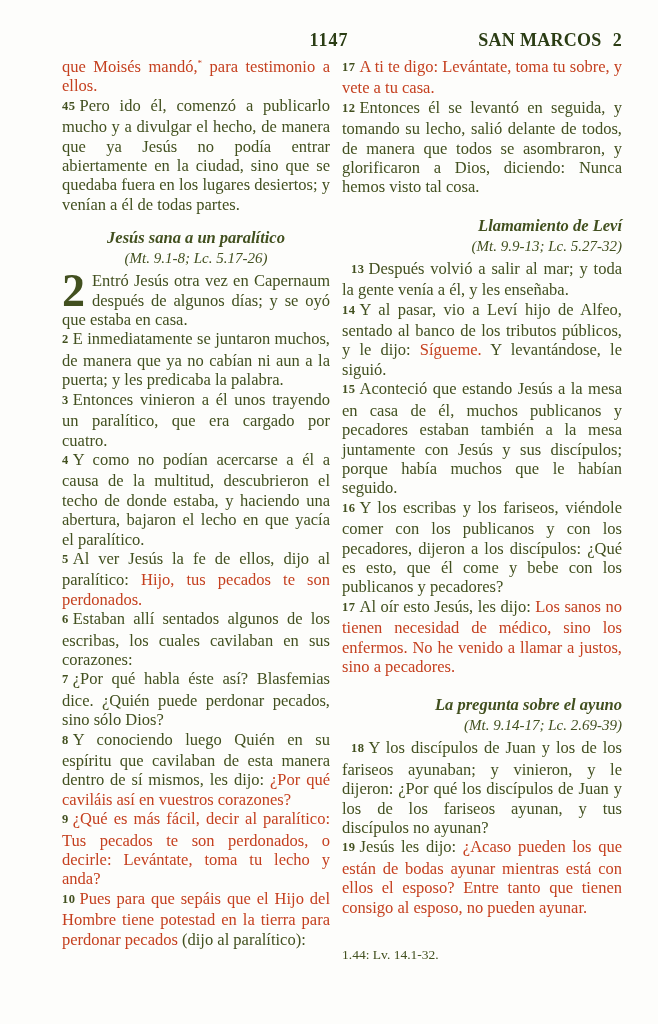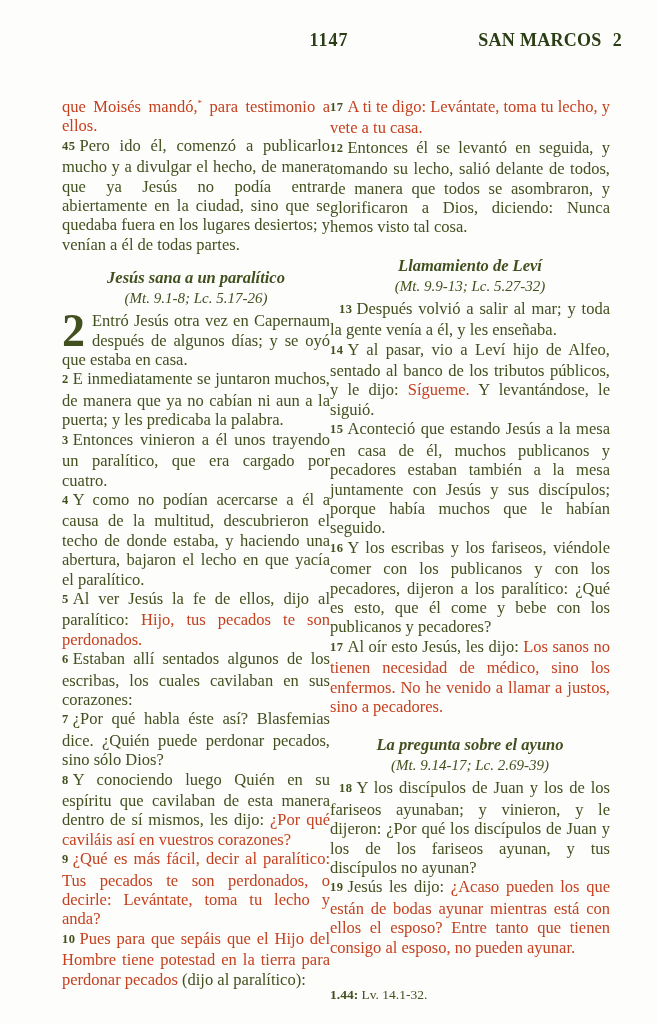--- a/index.html
+++ b/index.html
@@ -18,46 +18,46 @@
   .page{position:relative;width:658px;height:1024px;overflow:hidden;}
 
   .page-header{position:absolute;top:30px;left:0;width:658px;height:24px;
     font-weight:bold;font-size:18px;color:var(--header-green);}
   .page-number{position:absolute;left:0;width:658px;text-align:center;letter-spacing:1px;}
   .book-title{position:absolute;right:36px;top:0;text-align:right;letter-spacing:0.3px;}
   .book-title .chap{margin-left:11px;}
 
   .columns{
     position:absolute;top:57px;left:62px;
-    display:grid;grid-template-columns:268px 280px;margin-top:40px;
+    display:grid;grid-template-columns:268px 280px;column-gap:12px;
   }
   .col{text-align:justify;font-size:16.5px;line-height:19.4px;}
 
   p.verse{margin:0;}
   p.verse.indent{text-indent:9px;}
   .vnum{
     font-weight:bold;font-size:12.5px;
     position:relative;top:-1px;
     padding-right:4px;letter-spacing:0.5px;
   }
   .red{color:var(--red);}
   sup.ref-mark{font-size:9px;line-height:0;}
 
   .heading{text-align:center;margin-top:14px;margin-bottom:3px;line-height:20px;}
-  .heading.big-gap{margin-top:19px;}
+  .heading.big-gap{margin-top:19px;text-align:right;}
   .heading-title{font-style:italic;font-weight:bold;font-size:16.5px;}
   .heading-ref{font-style:italic;font-size:15px;}
 
   .dropcap{
     float:left;font-weight:bold;font-size:46px;line-height:33px;
     padding:3px 7px 0 0;color:var(--green);
   }
 
   .footnote{margin-top:30px;font-size:13.5px;text-align:left;line-height:16px;}
-  .footnote .fn-label{font-weight:bold;}
+  .footnote .fn-label{font-weight:normal;}
 </style>
 </head>
 <body>
 
 <div class="page">
 
   <div class="page-header">
     <div class="page-number">1147</div>
     <div class="book-title">
       <span>SAN MARCOS</span><span class="chap">2</span>
@@ -77,30 +77,30 @@
         <p class="verse"><span class="vnum">3</span><span>Entonces vinieron a él unos trayendo un paralítico, que era cargado por cuatro.</span></p>
         <p class="verse"><span class="vnum">4</span><span>Y como no podían acercarse a él a causa de la multitud, descubrieron el techo de donde estaba, y haciendo una abertura, bajaron el lecho en que yacía el paralítico.</span></p>
         <p class="verse"><span class="vnum">5</span><span>Al ver Jesús la fe de ellos, dijo al paralítico: </span><span class="red">Hijo, tus pecados te son perdonados.</span></p>
         <p class="verse"><span class="vnum">6</span><span>Estaban allí sentados algunos de los escribas, los cuales cavilaban en sus corazones:</span></p>
         <p class="verse"><span class="vnum">7</span><span>¿Por qué habla éste así? Blasfemias dice. ¿Quién puede perdonar pecados, sino sólo Dios?</span></p>
         <p class="verse"><span class="vnum">8</span><span>Y conociendo luego Quién en su espíritu que cavilaban de esta manera dentro de sí mismos, les dijo: </span><span class="red">¿Por qué caviláis así en vuestros corazones?</span></p>
         <p class="verse"><span class="vnum">9</span><span class="red">¿Qué es más fácil, decir al paralítico: Tus pecados te son perdonados, o decirle: Levántate, toma tu lecho y anda?</span></p>
         <p class="verse"><span class="vnum">10</span><span class="red">Pues para que sepáis que el Hijo del Hombre tiene potestad en la tierra para perdonar pecados </span><span>(dijo al paralítico):</span></p>
       </div>
     <div class="col">
-        <p class="verse"><span class="vnum">17</span><span class="red">A ti te digo: Levántate, toma tu lecho, y vete a tu casa.</span></p>
+        <p class="verse"><span class="vnum">17</span><span class="red">A ti te digo: Levántate, toma tu sobre, y vete a tu casa.</span></p>
         <p class="verse"><span class="vnum">12</span><span>Entonces él se levantó en seguida, y tomando su lecho, salió delante de todos, de manera que todos se asombraron, y glorificaron a Dios, diciendo: Nunca hemos visto tal cosa.</span></p>
         <div class="heading big-gap">
           <div class="heading-title">Llamamiento de Leví</div>
           <div class="heading-ref">(Mt. 9.9-13; Lc. 5.27-32)</div>
         </div>
         <p class="verse indent"><span class="vnum">13</span><span>Después volvió a salir al mar; y toda la gente venía a él, y les enseñaba.</span></p>
         <p class="verse"><span class="vnum">14</span><span>Y al pasar, vio a Leví hijo de Alfeo, sentado al banco de los tributos públicos, y le dijo: </span><span class="red">Sígueme.</span><span> Y levantándose, le siguió.</span></p>
         <p class="verse"><span class="vnum">15</span><span>Aconteció que estando Jesús a la mesa en casa de él, muchos publicanos y pecadores estaban también a la mesa juntamente con Jesús y sus discípulos; porque había muchos que le habían seguido.</span></p>
-        <p class="verse"><span class="vnum">16</span><span>Y los escribas y los fariseos, viéndole comer con los publicanos y con los pecadores, dijeron a los paralítico: ¿Qué es esto, que él come y bebe con los publicanos y pecadores?</span></p>
+        <p class="verse"><span class="vnum">16</span><span>Y los escribas y los fariseos, viéndole comer con los publicanos y con los pecadores, dijeron a los discípulos: ¿Qué es esto, que él come y bebe con los publicanos y pecadores?</span></p>
         <p class="verse"><span class="vnum">17</span><span>Al oír esto Jesús, les dijo: </span><span class="red">Los sanos no tienen necesidad de médico, sino los enfermos. No he venido a llamar a justos, sino a pecadores.</span></p>
         <div class="heading big-gap">
           <div class="heading-title">La pregunta sobre el ayuno</div>
           <div class="heading-ref">(Mt. 9.14-17; Lc. 2.69-39)</div>
         </div>
         <p class="verse indent"><span class="vnum">18</span><span>Y los discípulos de Juan y los de los fariseos ayunaban; y vinieron, y le dijeron: ¿Por qué los discípulos de Juan y los de los fariseos ayunan, y tus discípulos no ayunan?</span></p>
         <p class="verse"><span class="vnum">19</span><span>Jesús les dijo: </span><span class="red">¿Acaso pueden los que están de bodas ayunar mientras está con ellos el esposo? Entre tanto que tienen consigo al esposo, no pueden ayunar.</span></p>
         <div class="footnote"><span class="fn-label">1.44: </span><span>Lv. 14.1-32.</span></div>
       </div>
   </div>

